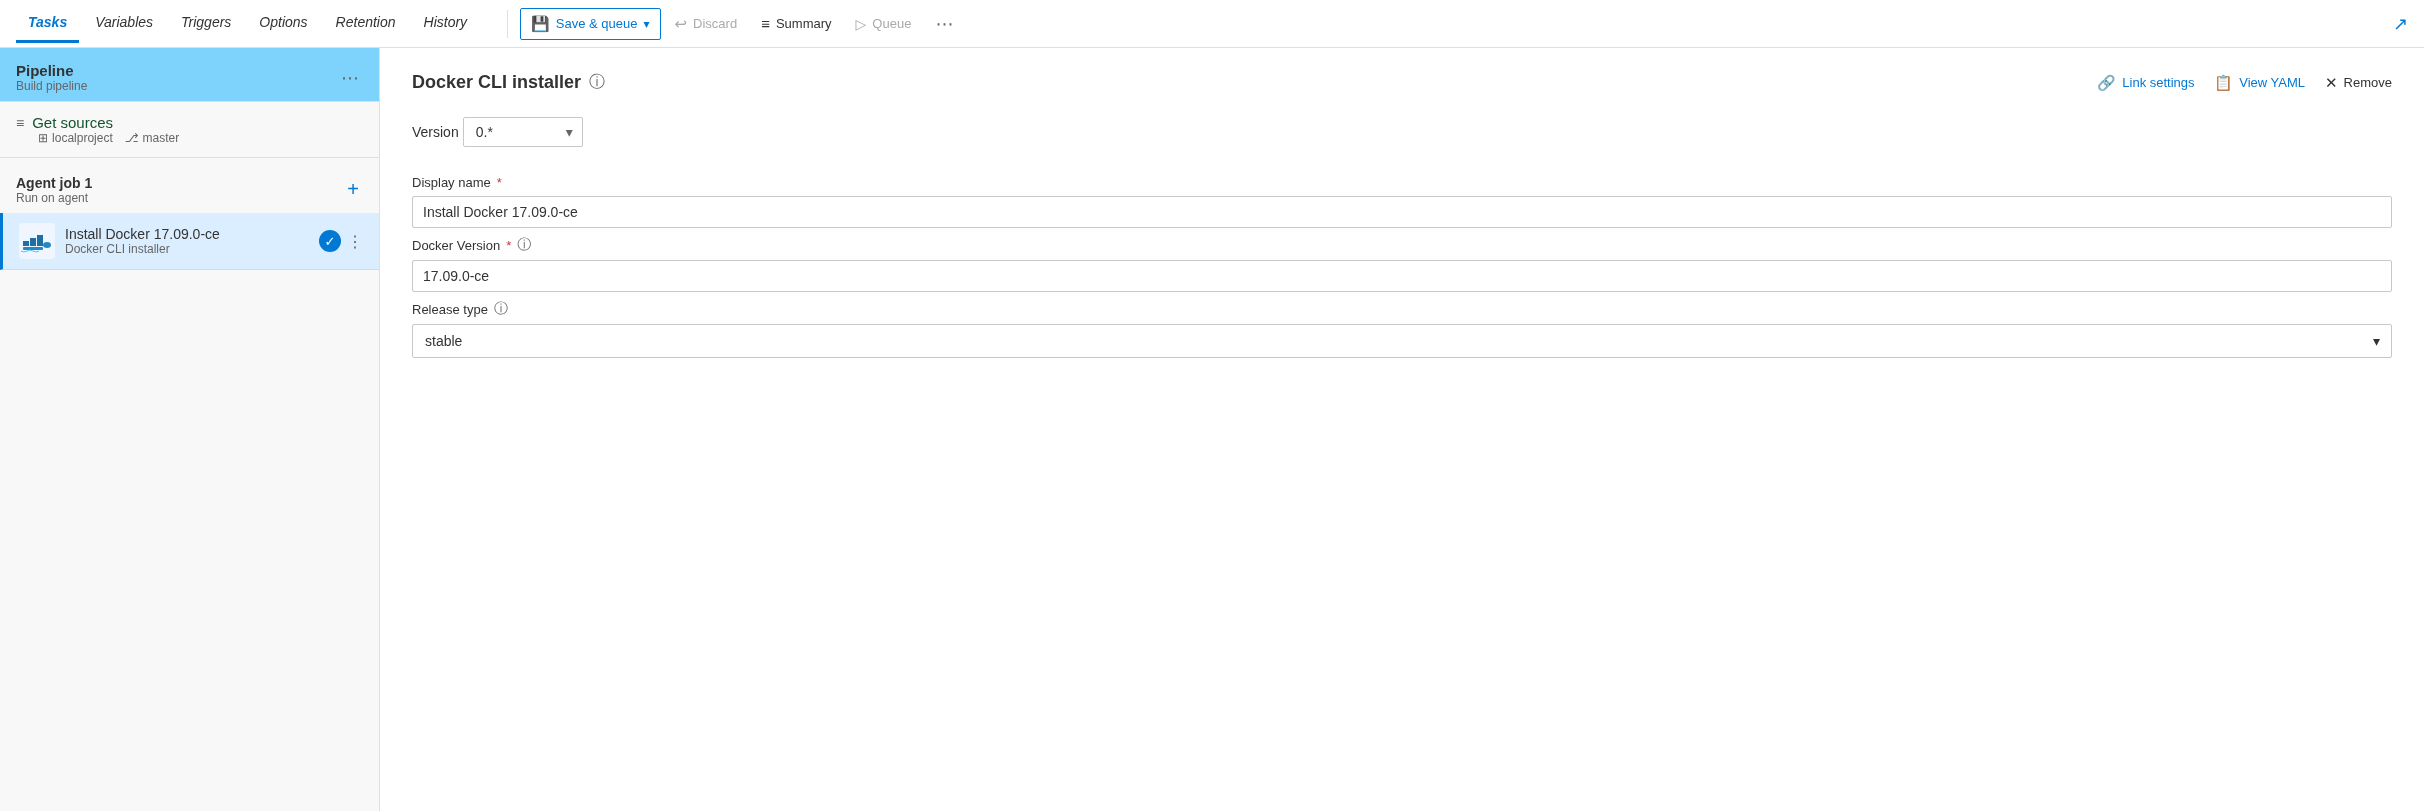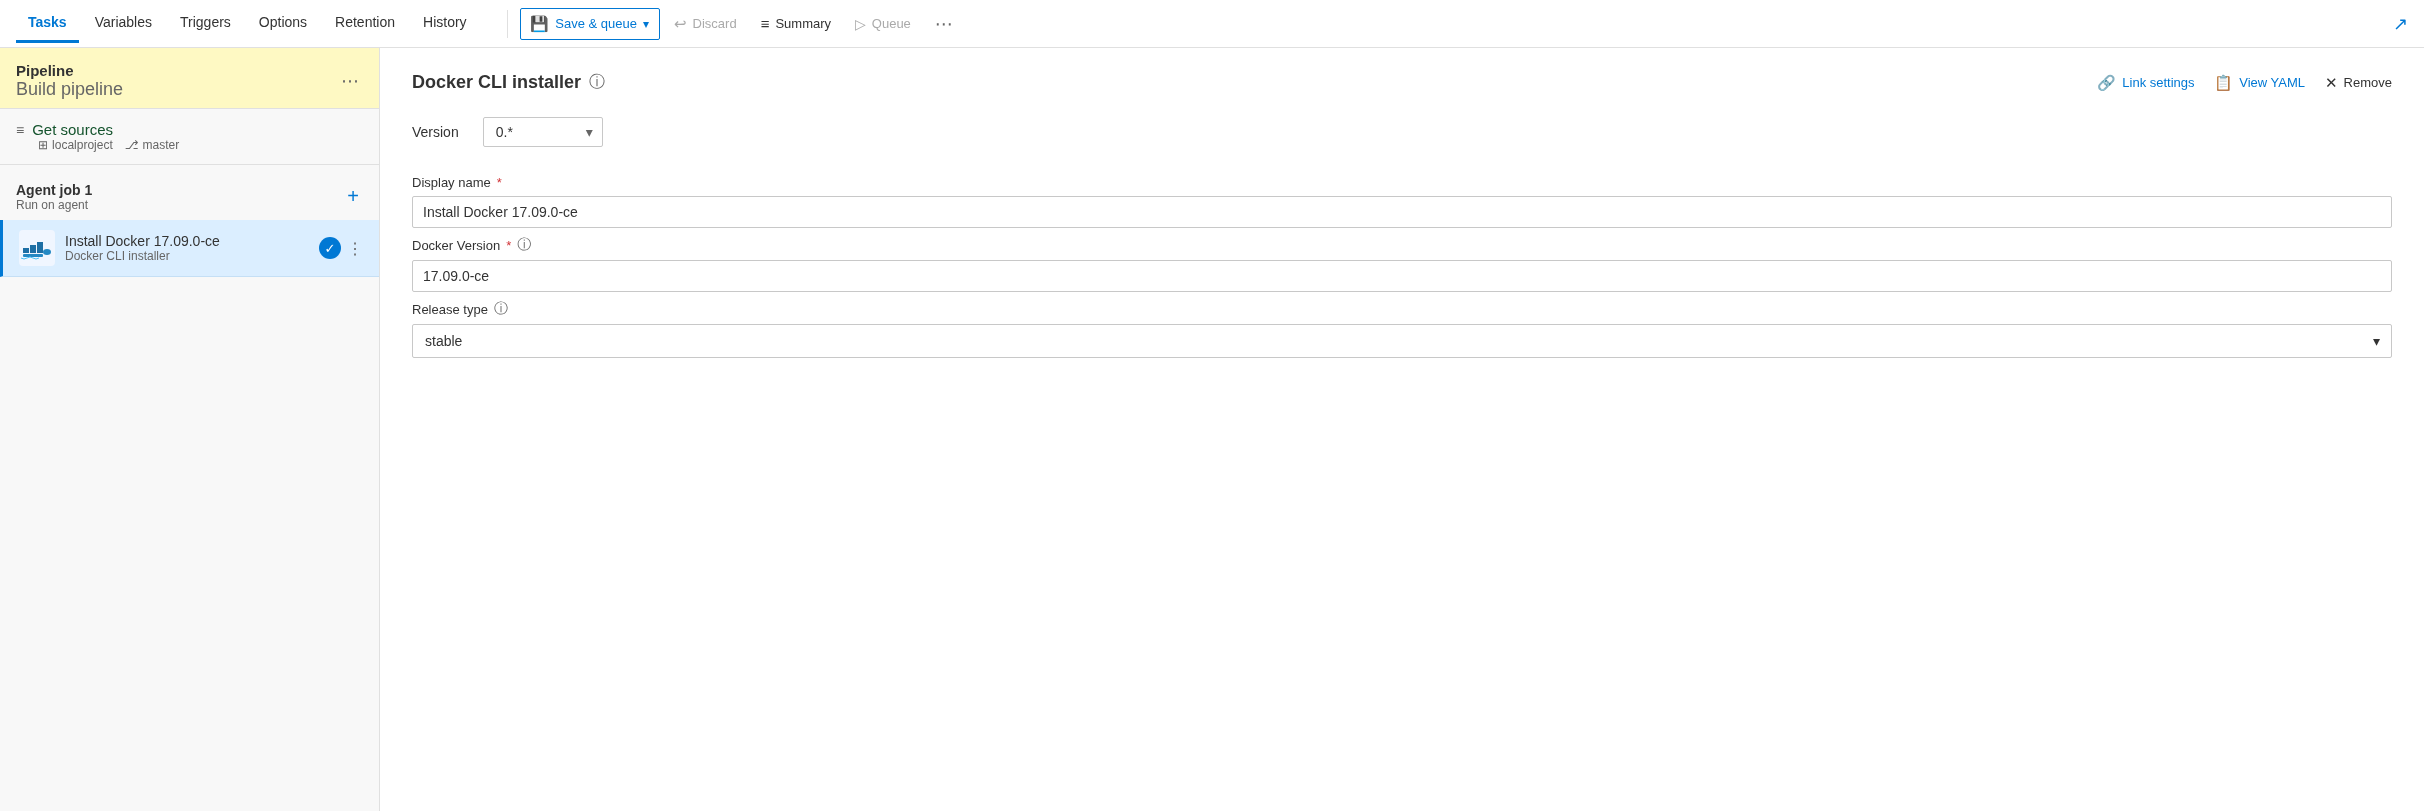--- a/index.html
+++ b/index.html
@@ -20,20 +20,21 @@
       gap: 4px;
       margin-right: 16px;
     }
     .nav-tab {
       padding: 10px 12px;
       cursor: pointer;
       font-size: 14px;
       color: #333;
       border-bottom: 3px solid transparent;
       white-space: nowrap;
+      font-style: italic;
     }
     .nav-tab.active {
       color: #0078d4;
       border-bottom: 3px solid #0078d4;
       font-weight: 600;
     }
     .nav-divider {
       width: 1px;
       height: 28px;
       background: #e0e0e0;
@@ -95,30 +96,30 @@
       background: #f8f8f8;
       overflow-y: auto;
     }
 
     
     .pipeline-header {
       display: flex;
       align-items: center;
       justify-content: space-between;
       padding: 14px 16px 8px 16px;
-      background: #fef9c3;
+      background: #7dd3fc;
       border-bottom: 1px solid #e0e0e0;
     }
     .pipeline-title {
       font-size: 15px;
       font-weight: 600;
       color: #333;
     }
     .pipeline-subtitle {
-      font-size: 18px;
+      font-size: 12px;
       color: #666;
     }
     .ellipsis-btn {
       background: transparent;
       border: none;
       cursor: pointer;
       color: #666;
       font-size: 18px;
       padding: 4px;
     }
@@ -296,21 +297,21 @@
       padding: 7px 10px;
       border: 1px solid #c8c8c8;
       border-radius: 2px;
       font-size: 14px;
       color: #333;
       outline: none;
     }
     .version-select-row {
       display: flex;
       align-items: center;
-      gap: 24px;
+      gap: 4px;
       margin-bottom: 28px;
     }
     .version-label {
       font-size: 14px;
       color: #333;
       font-weight: 400;
     }
     .select-wrapper {
       position: relative;
       display: inline-block;

